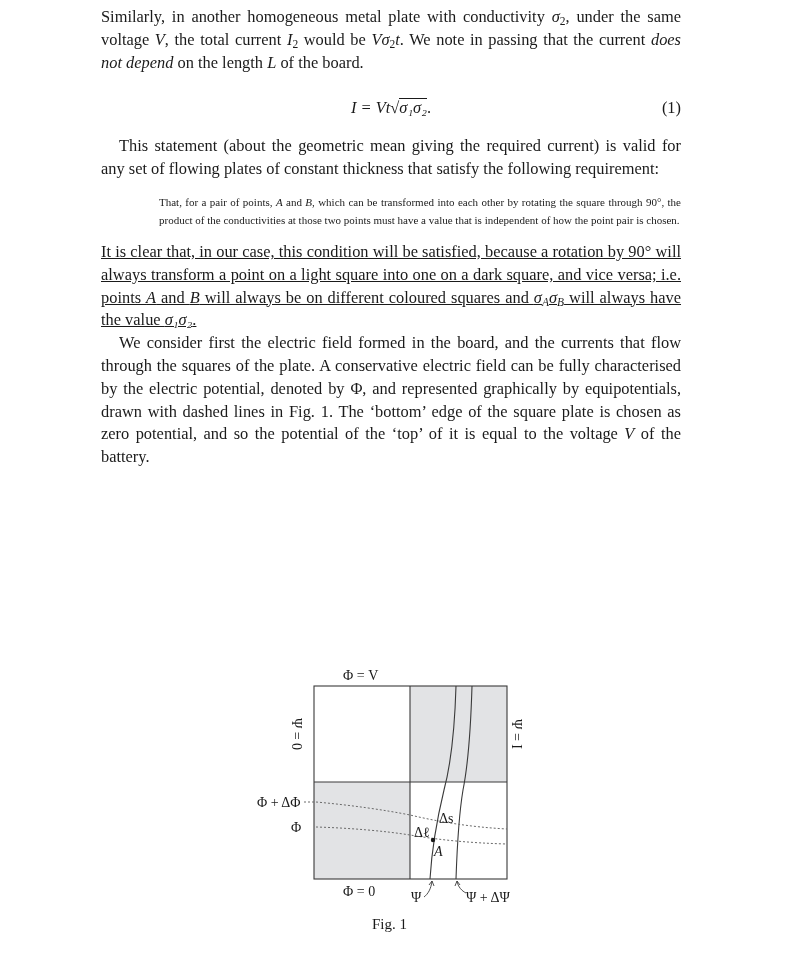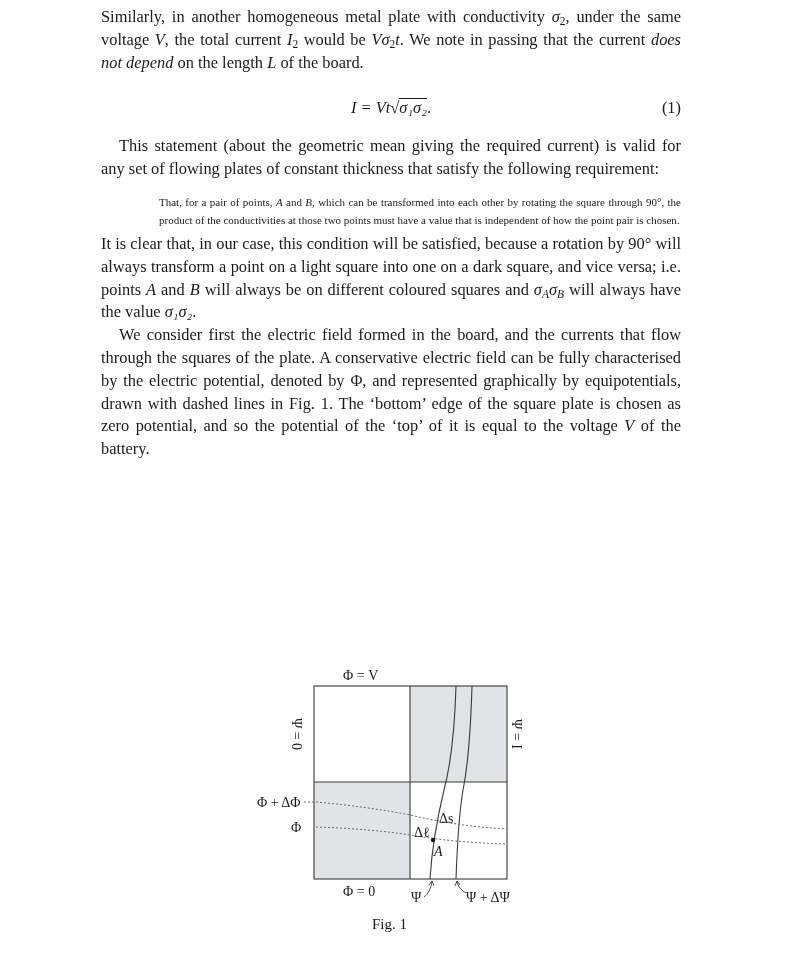--- a/index.html
+++ b/index.html
@@ -8,21 +8,21 @@
   .page { position:absolute; left:101px; top:6px; width:580px; }
   p { margin:0; font-size:16.4px; line-height:22.8px; text-align:justify; }
   .indent { text-indent:18px; }
   .eq { position:relative; height:46px; margin-top:15px; }
   .eq .body { position:absolute; left:0; right:0; top:9px; text-align:center; font-size:16.4px; }
   .eq .num { position:absolute; right:0; top:9px; font-size:16.4px; }
   .sqrt { display:inline-block; border-top:1px solid #1a1a1a; padding-top:0; line-height:18px; }
   .quote { margin:12px 0 0 58px; font-size:11px; line-height:18px; text-align:justify; }
   i { font-style:italic; }
   sub { font-size:0.7em; vertical-align:-0.25em; line-height:0; }
-  .p3 { margin-top:4px; }
+  .p3 { margin-top:12px;text-decoration:underline; }
   #fig { position:absolute; left:0; top:0; }
   .fig-label { font-size:14px; }
 </style>
 </head>
 <body>
 
 <div class="page">
   <p><span>Similarly, in another homogeneous metal plate with conductivity </span><i>σ</i><sub>2</sub><span>, under the same voltage </span><i>V</i><span>, the total current </span><i>I</i><sub>2</sub><span> would be </span><i>Vσ</i><sub>2</sub><i>t</i><span>. We note in passing that the current </span><i>does not depend</i><span> on the length </span><i>L</i><span> of the board.</span></p>
 
 

